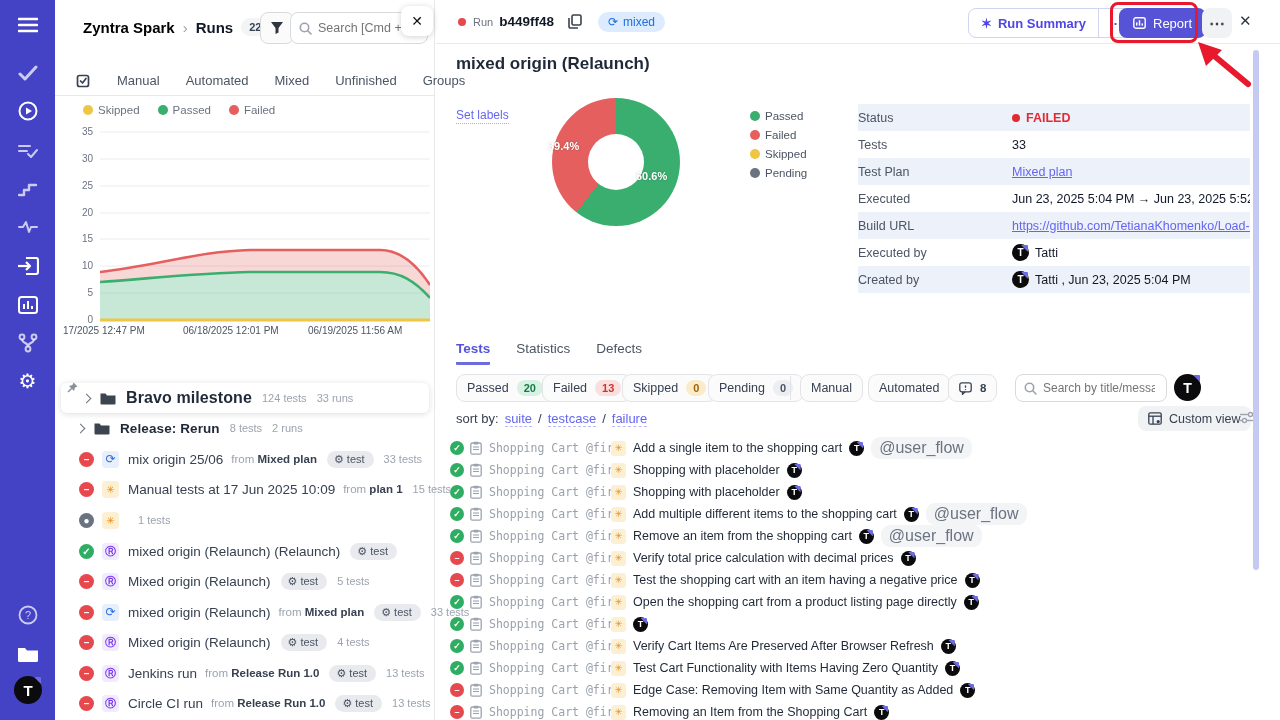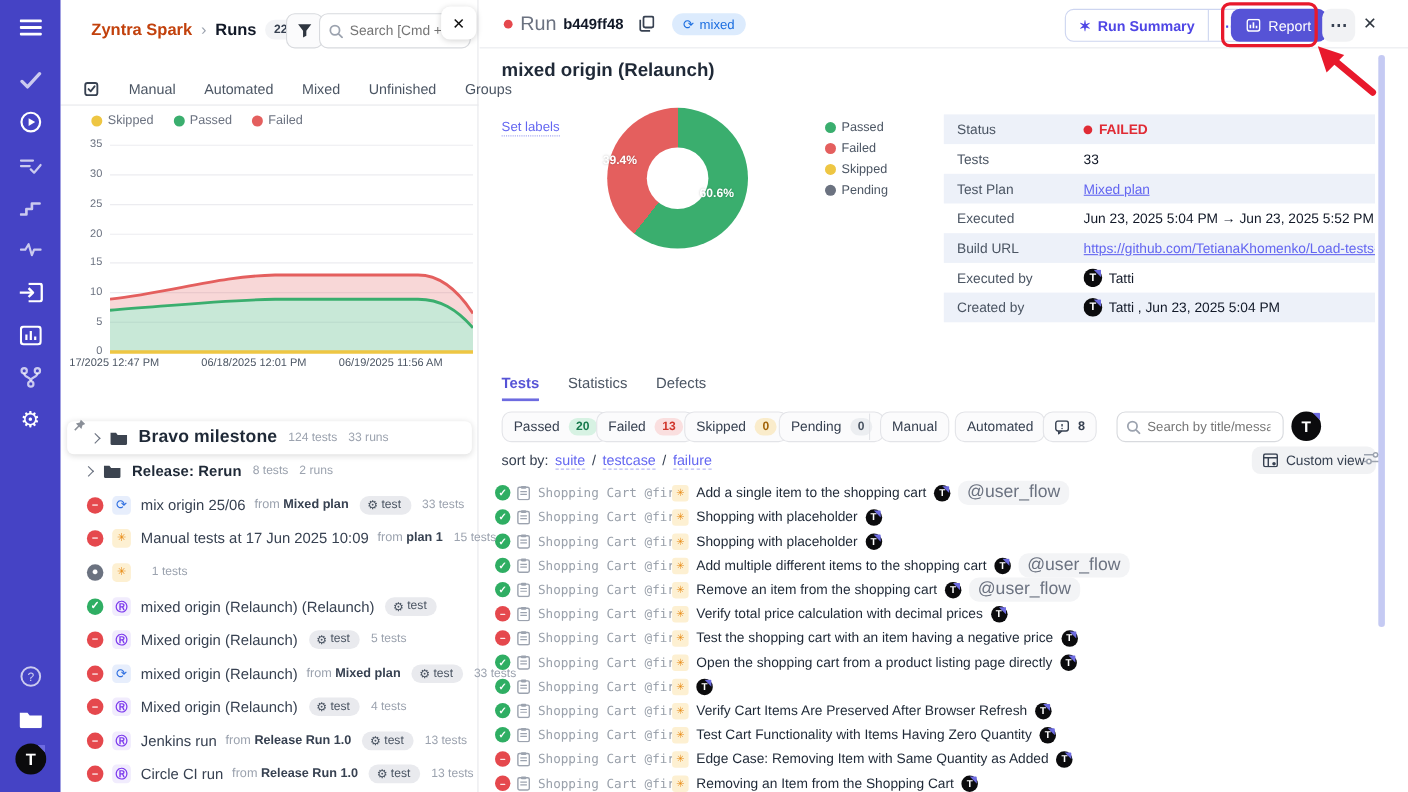--- a/index.html
+++ b/index.html
@@ -14,21 +14,21 @@
   .rail .ic svg { display:block; }
   .rail .ic.bright { color:#fff; }
   .rail-avatar { position:absolute; left:14px; width:28px; height:28px; border-radius:50%; background:#0b0b0d;
                  color:#fff; font-weight:bold; font-size:15px; display:flex; align-items:center; justify-content:center; }
   .notch { position:absolute; right:1px; top:1px; width:7px; height:7px; background:#6d6be0; border-radius:1px;
            clip-path:polygon(0 0,100% 0,100% 100%); }
 
   
   .lpanel { position:absolute; left:55px; top:0; width:380px; height:720px; background:#fff; border-right:1px solid #e7e8ec; z-index:10; }
   .crumbs { position:absolute; left:28px; top:18px; font-size:15px; display:flex; align-items:center; gap:8px; white-space:nowrap; }
-  .crumb-proj { color:#c2410c; font-weight:bold; }
+  .crumb-proj { color:#000000; font-weight:bold; }
   .crumb-sep { color:#9ca3af; }
   .crumb-cur { color:#111827; font-weight:bold; }
   .count-badge { background:#f3f4f6; border-radius:10px; font-size:11px; font-weight:bold; color:#374151; padding:3px 8px; }
   .funnel-btn { position:absolute; left:205px; top:12px; width:34px; height:32px; border:1px solid #d8dade; border-radius:8px;
                 background:#fbfbfc; display:flex; align-items:center; justify-content:center; color:#2f3640; }
   .lsearch { position:absolute; left:235px; top:12px; width:138px; height:32px; border:1px solid #d8dade; border-radius:8px;
              background:#fff; display:flex; align-items:center; gap:6px; padding:0 8px; color:#9ca3af; overflow:hidden; }
   .lsearch input { border:none; outline:none; font-size:12.5px; width:100px; color:#374151; font-family:"Liberation Sans",sans-serif; }
   .panel-close { position:absolute; left:346px; top:6px; width:32px; height:30px; background:#fff; border-radius:8px;
                  box-shadow:0 1px 6px rgba(0,0,0,.18); display:flex; align-items:center; justify-content:center;
@@ -70,21 +70,21 @@
   .rfrom b { color:#374151; font-size:11.5px; }
   .test-badge { background:#e9eaee; color:#4b5563; border-radius:10px; font-size:11px; padding:2px 9px 2px 7px;
                 margin-left:10px; white-space:nowrap; display:flex; align-items:center; gap:3px; }
   .rtests { font-size:11px; color:#9ca3af; margin-left:10px; white-space:nowrap; }
 
   
   .rpanel { position:absolute; left:436px; top:0; width:844px; height:720px; background:#fff; }
   .topbar { position:absolute; left:0; top:0; width:844px; height:44px; border-bottom:1px solid #e9eaee;
             display:flex; align-items:center; }
   .run-dot { width:8px; height:8px; border-radius:50%; background:#e5484d; margin-left:22px; }
-  .run-lab { font-size:18px; color:#6b7280; margin-left:7px; }
+  .run-lab { font-size:11px; color:#6b7280; margin-left:7px; }
   .run-id { font-size:13.5px; font-weight:bold; color:#111827; margin-left:6px; }
   .copy-btn { margin-left:14px; color:#374151; display:flex; }
   .mixed-badge { margin-left:16px; background:#dcebfd; color:#1d6fe0; font-size:12px; border-radius:12px;
                  padding:3px 10px; display:flex; align-items:center; gap:5px; }
   .rs-group { position:absolute; left:532px; top:8px; height:30px; border:1px solid #cdd5f0; border-radius:8px;
               display:flex; align-items:center; background:#fff; }
   .rs-main { display:flex; align-items:center; gap:6px; padding:0 12px; color:#4f46e5; font-size:13px; font-weight:bold; }
   .rs-dots { border-left:1px solid #cdd5f0; padding:0 10px; color:#4f46e5; font-weight:bold; font-size:13px; height:100%;
              display:flex; align-items:center; }
   .report-btn { position:absolute; left:683px; top:8px; height:30px; background:#5653d6; color:#fff; border-radius:8px;
@@ -103,21 +103,21 @@
   .donut { position:absolute; left:116px; top:98px; width:128px; height:128px; border-radius:50%;
            background:conic-gradient(#3aae6e 0 60.6%, #e45f5e 60.6% 100%); }
   .donut-hole { position:absolute; left:36px; top:36px; width:56px; height:56px; background:#fff; border-radius:50%; }
   .donut-lab { position:absolute; color:#fff; font-size:11px; font-weight:bold; text-shadow:0 0 2px rgba(0,0,0,.25); z-index:2; }
   .dlegend { position:absolute; left:314px; top:110px; font-size:11.5px; color:#4b5563; }
   .dlegend .lg-item { margin-bottom:7px; }
 
   .dtable { position:absolute; left:422px; top:104px; width:392px; }
   .drow { display:flex; align-items:center; height:27px; font-size:12.5px; }
   .drow:nth-child(odd) { background:#edf1f9; }
-  .dlabel { width:127px; padding-left:12px; color:#4b5563; flex:none; }
+  .dlabel { width:154px; color:#4b5563; flex:none; }
   .dvalue { color:#111827; white-space:nowrap; overflow:hidden; display:flex; align-items:center; gap:6px; }
   .failed-val { color:#e02b35; font-weight:bold; display:flex; align-items:center; gap:6px; }
   .failed-dot { width:8px; height:8px; border-radius:50%; background:#e02b35; }
   .tbl-link { color:#6366f1; }
   .tbl-link.u { text-decoration:underline; }
   .mini-av { position:relative; width:17px; height:17px; border-radius:50%; background:#0b0b0d; color:#fff; font-weight:bold;
              font-size:10px; display:flex; align-items:center; justify-content:center; flex:none; }
 
   .rtabs { position:absolute; left:20px; top:341px; display:flex; gap:26px; font-size:13.5px; color:#4b5563; }
   .rtab.active { color:#5653d6; font-weight:bold; padding-bottom:6px; border-bottom:3px solid #6d6be0; border-radius:1px; }

